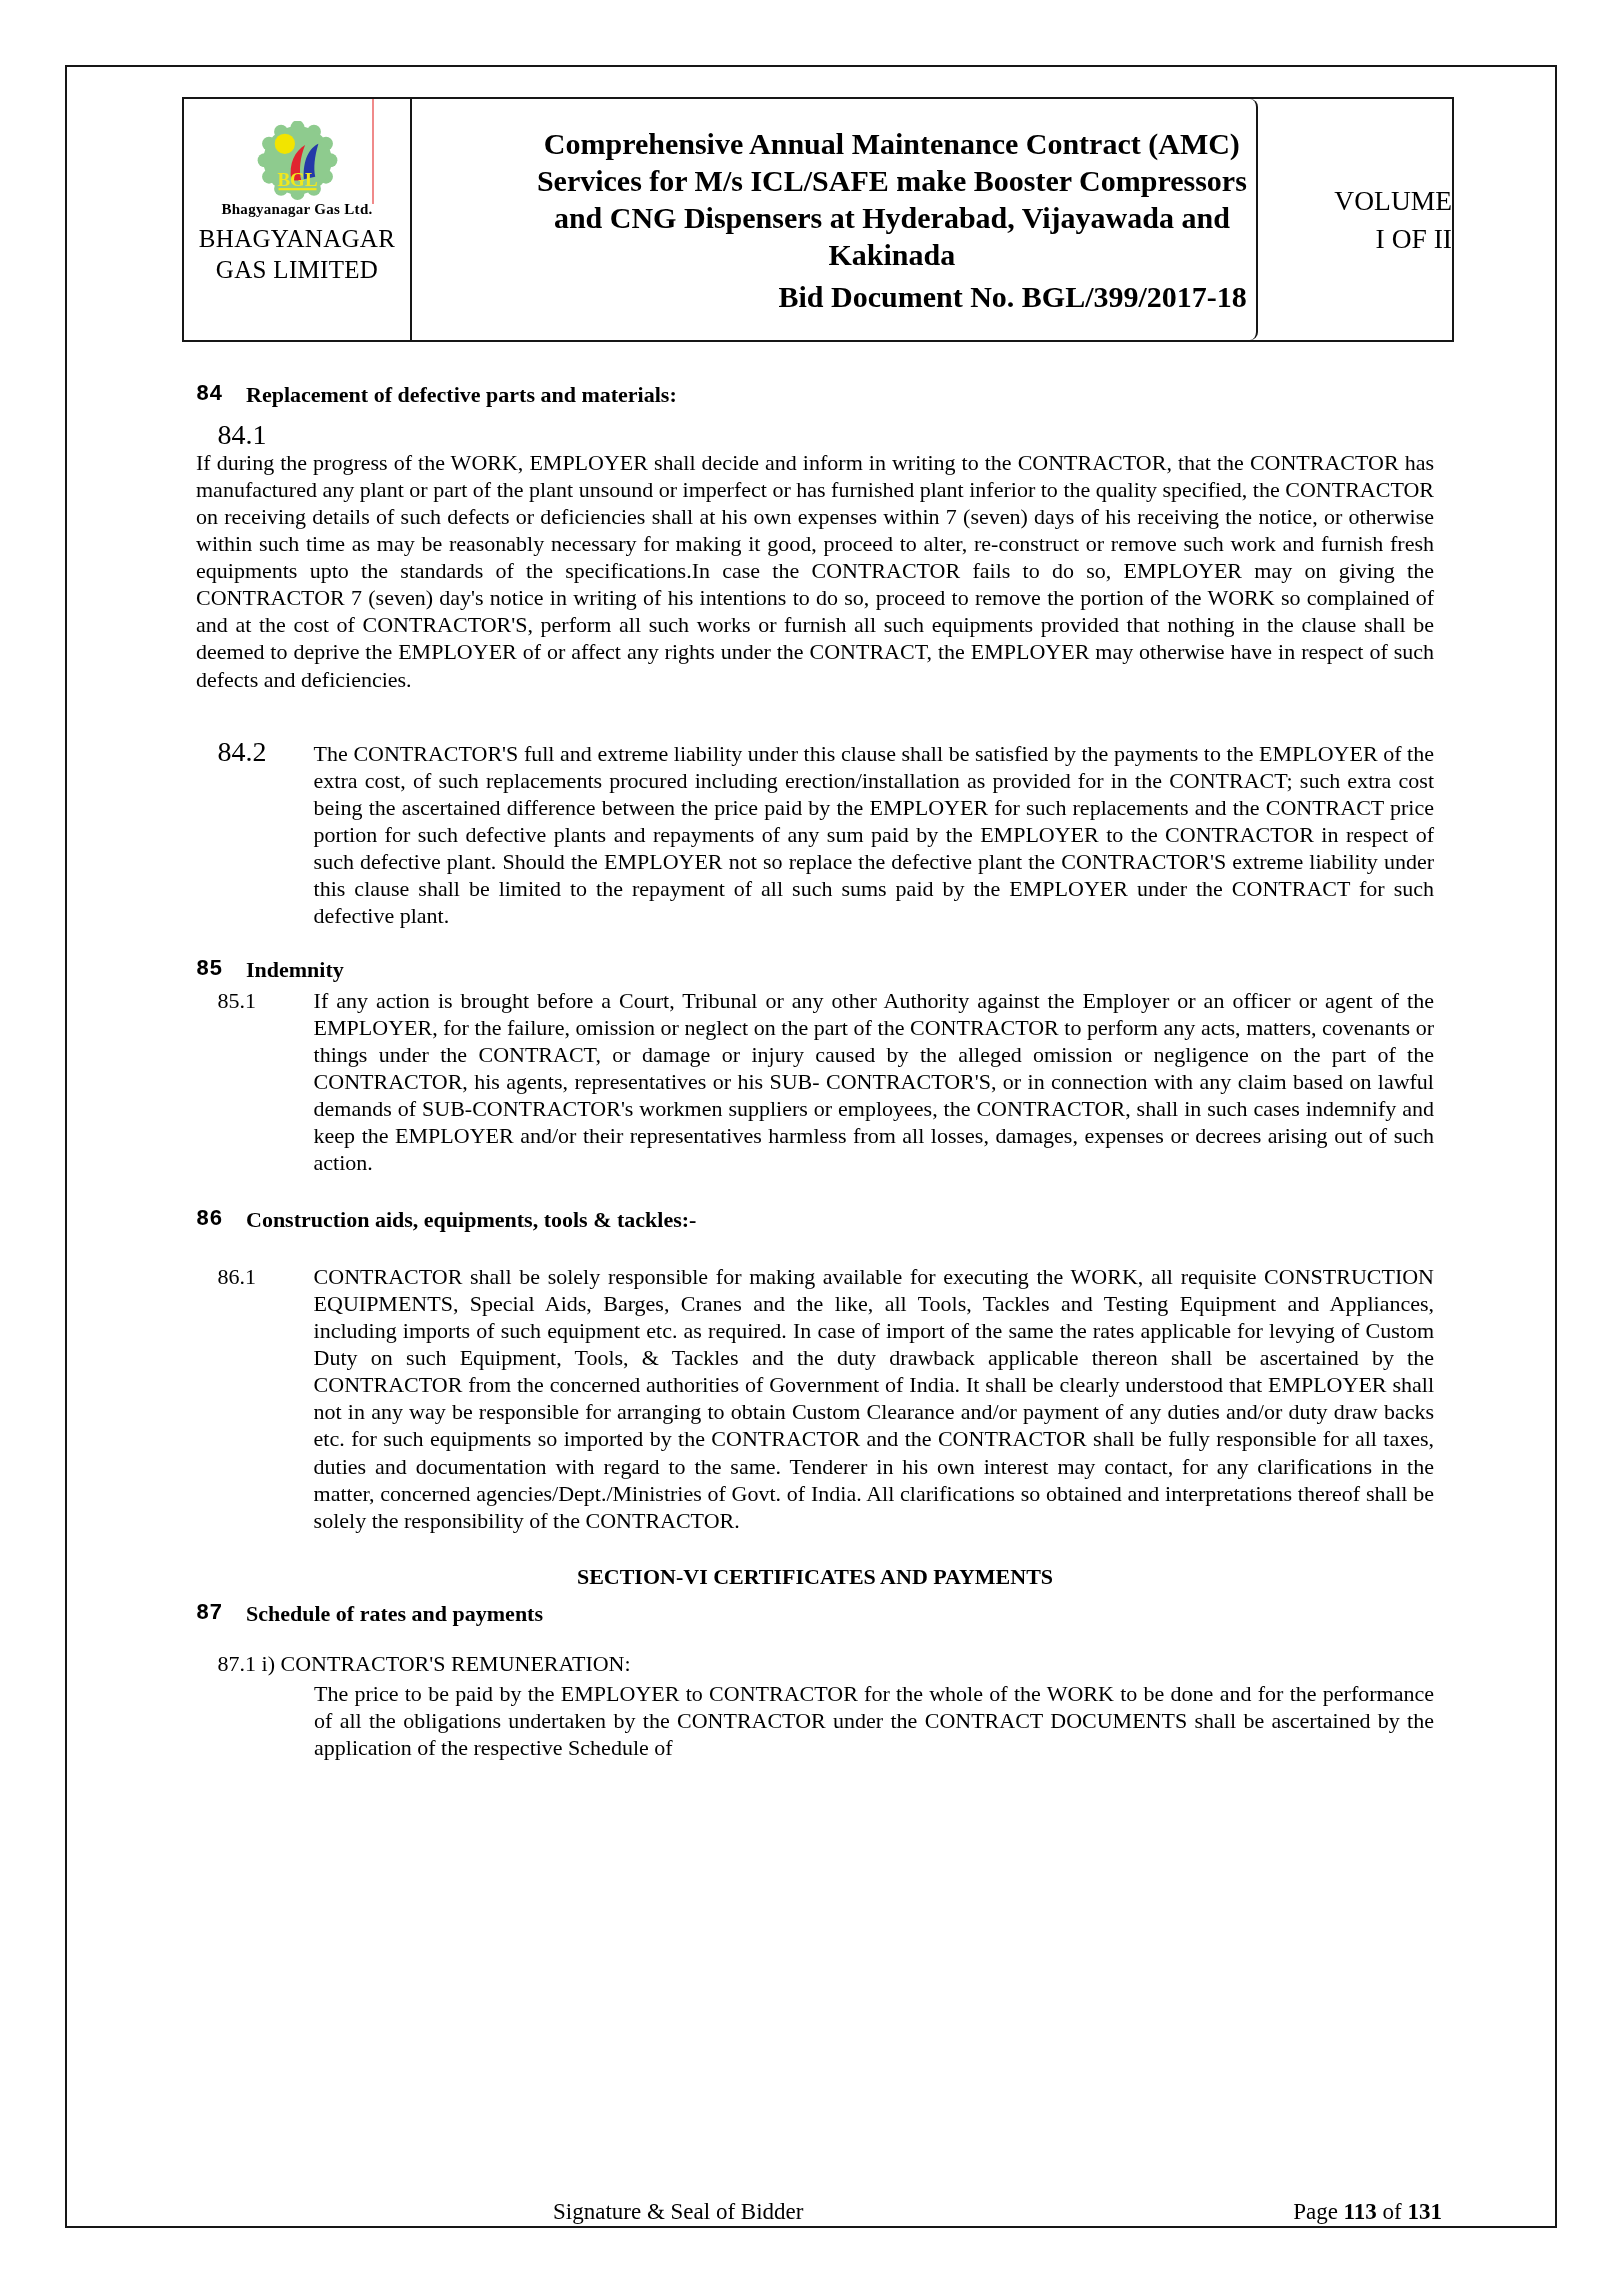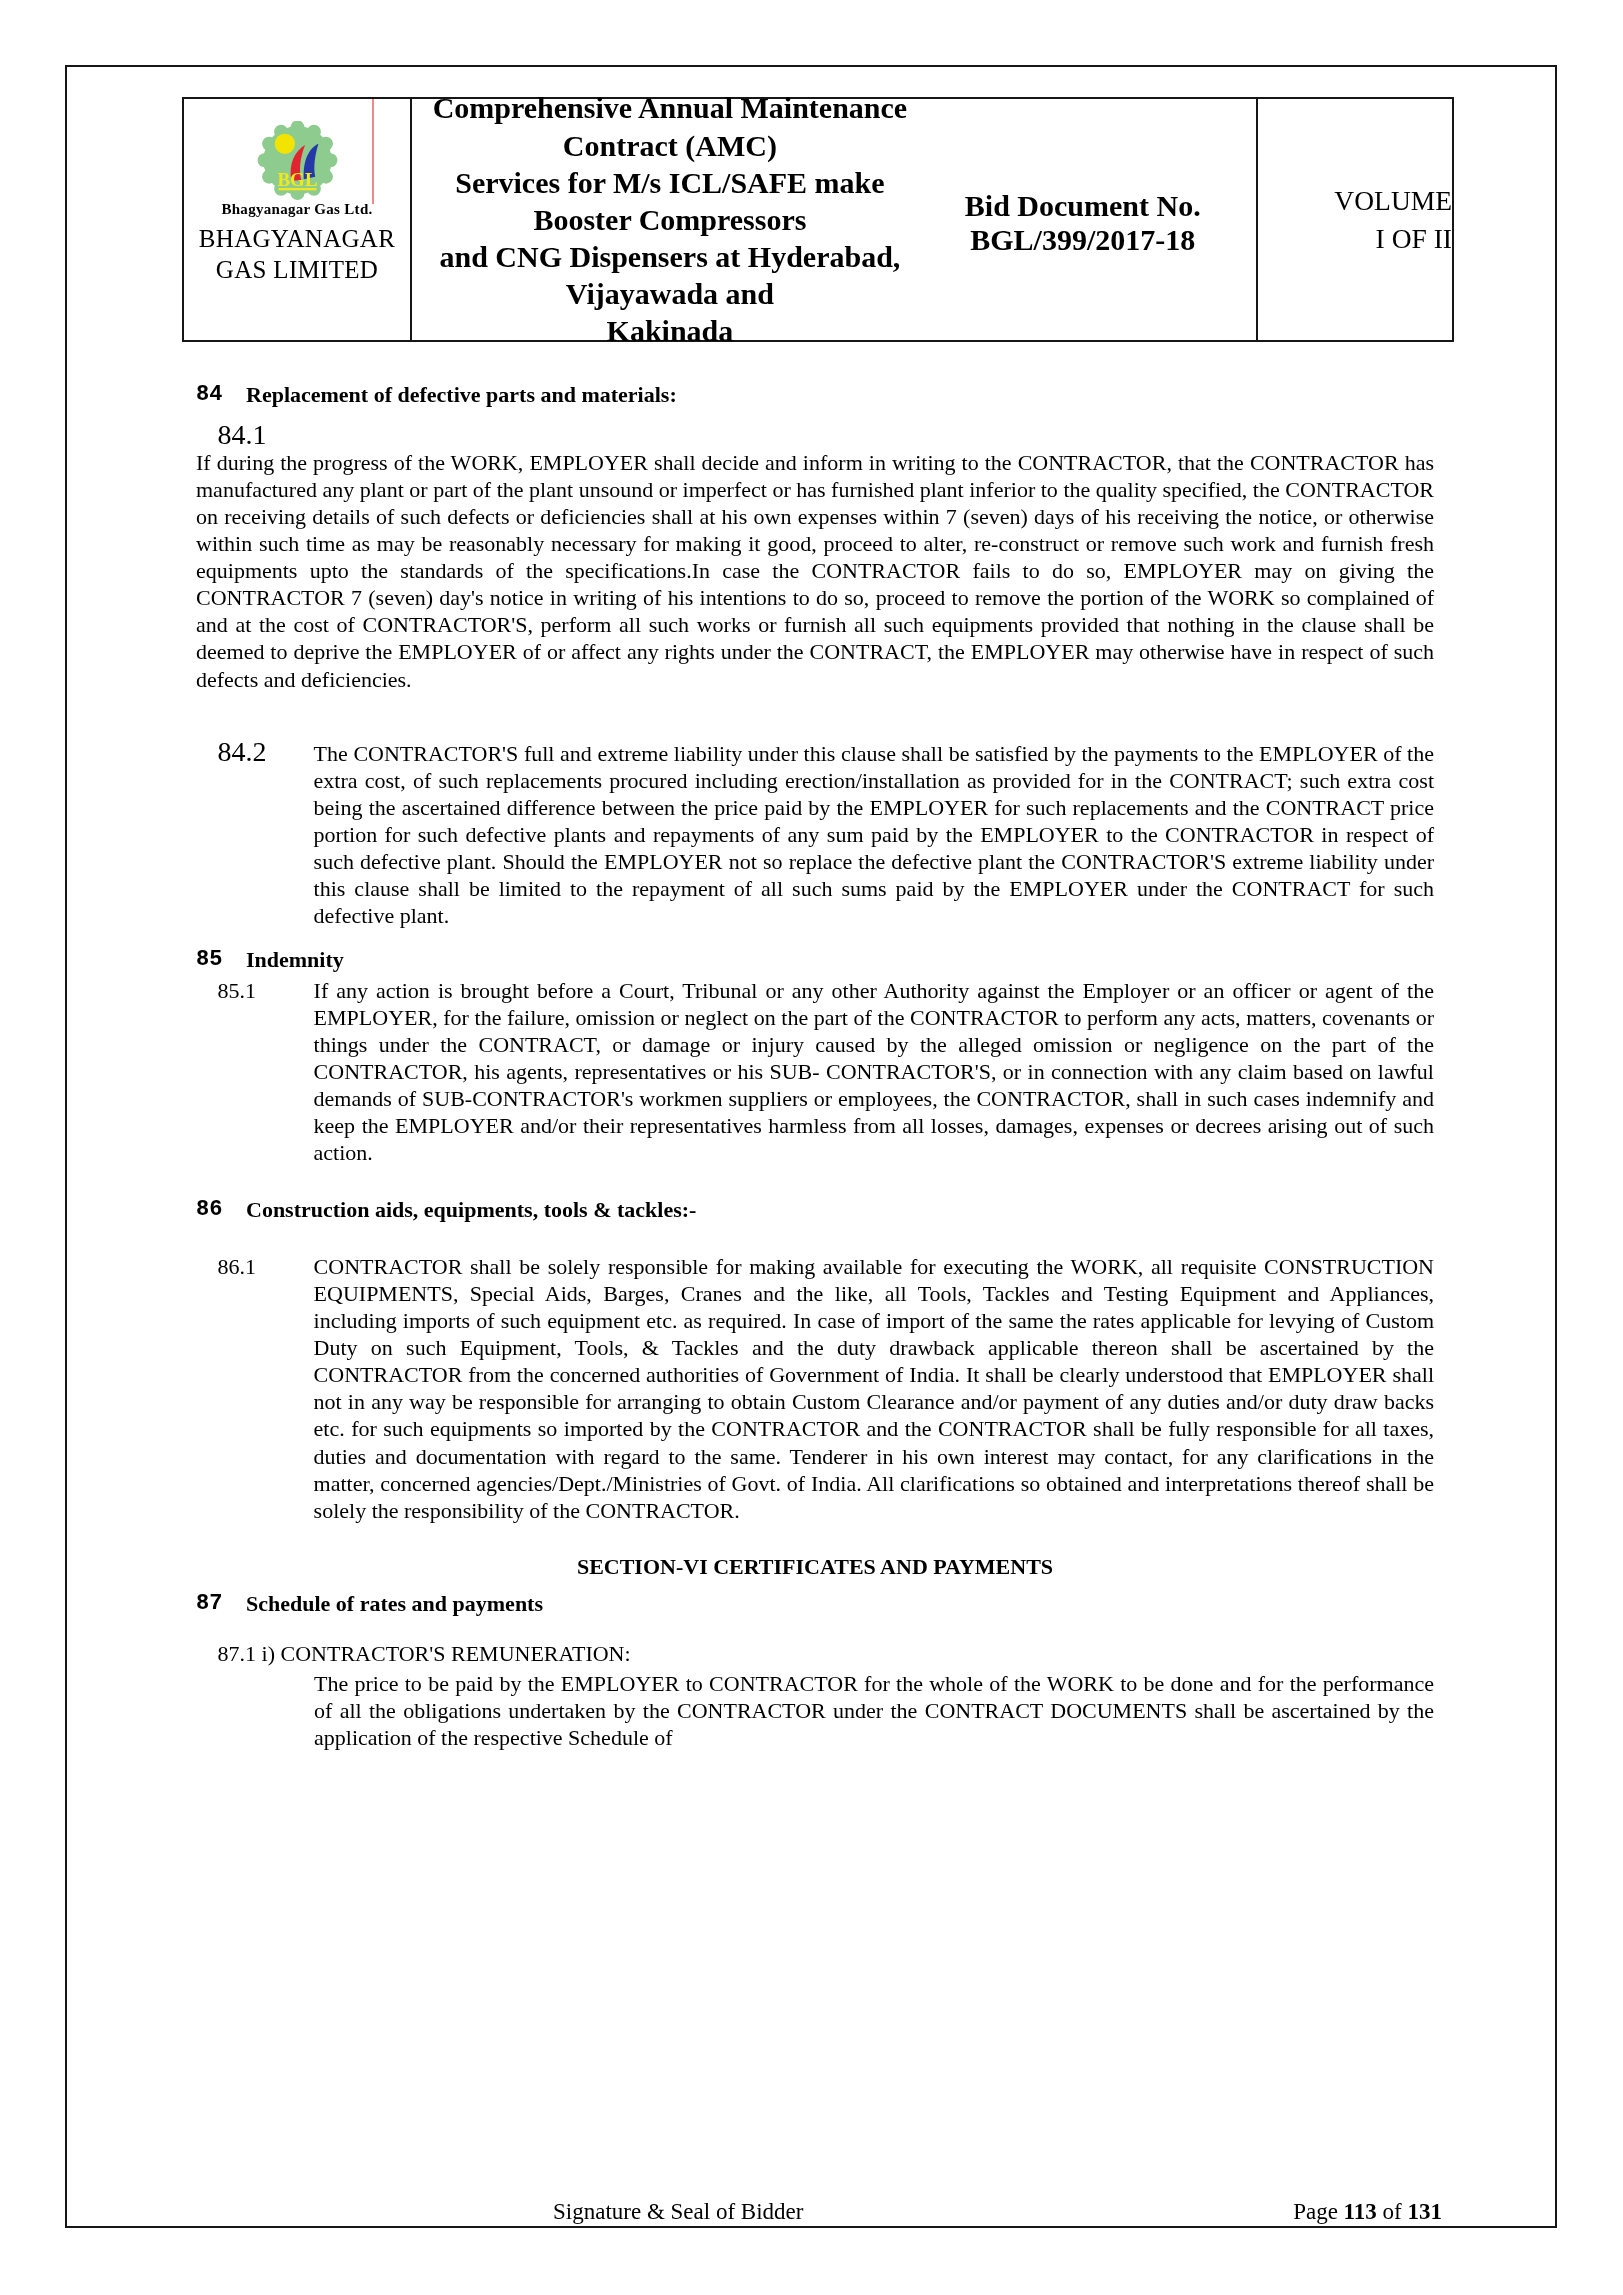--- a/index.html
+++ b/index.html
@@ -43,23 +43,24 @@
     font-size:15px;font-weight:bold;letter-spacing:0.3px;
     margin-top:-1.3px;
   }
   .company-name{
     margin-top:6.5px;
     font-size:25px;line-height:1.22;text-align:center;letter-spacing:0.3px;
   }
   .cell-mid{
     flex:1;
     border-right:2px solid #161616;
-    display:flex;flex-direction:row;justify-content:center;align-items:center;
+    display:flex;flex-direction:column;justify-content:center;align-items:flex-end;
     text-align:center;
     padding:3.9px 9.2px;
+    border-radius:8px;
   }
   .doc-title{font-weight:bold;font-size:30px;line-height:1.24;}
   .bid-no{font-weight:bold;font-size:30px;margin-top:6.5px;}
   .cell-right{
     width:194px;
     display:flex;flex-direction:column;justify-content:center;align-items:flex-end;
     font-size:27.5px;line-height:1.35;text-align:center;
   }
   
   .body-col{
@@ -155,21 +156,21 @@
     <div class="clause mt-sm">
       <div class="clause-num big">84.1</div>
       <div class="clause-text">If during the progress of the WORK, EMPLOYER shall decide and inform in writing to the CONTRACTOR, that the CONTRACTOR has manufactured any plant or part of the plant unsound or imperfect or has furnished plant inferior to the quality specified, the CONTRACTOR on receiving details of such defects or deficiencies shall at his own expenses within 7 (seven) days of his receiving the notice, or otherwise within such time as may be reasonably necessary for making it good, proceed to alter, re-construct or remove such work and furnish fresh equipments upto the standards of the specifications.In case the CONTRACTOR fails to do so, EMPLOYER may on giving the CONTRACTOR 7 (seven) day's notice in writing of his intentions to do so, proceed to remove the portion of the WORK so complained of and at the cost of CONTRACTOR'S, perform all such works or furnish all such equipments provided that nothing in the clause shall be deemed to deprive the EMPLOYER of or affect any rights under the CONTRACT, the EMPLOYER may otherwise have in respect of such defects and deficiencies.</div>
     </div>
 
     <div class="clause mt-lg">
       <div class="clause-num big">84.2</div>
       <div class="clause-text">The CONTRACTOR'S full and extreme liability under this clause shall be satisfied by the payments to the EMPLOYER of the extra cost, of such replacements procured including erection/installation as provided for in the CONTRACT; such extra cost being the ascertained difference between the price paid by the EMPLOYER for such replacements and the CONTRACT price portion for such defective plants and repayments of any sum paid by the EMPLOYER to the CONTRACTOR in respect of such defective plant. Should the EMPLOYER not so replace the defective plant the CONTRACTOR'S extreme liability under this clause shall be limited to the repayment of all such sums paid by the EMPLOYER under the CONTRACT for such defective plant.</div>
     </div>
 
-    <div class="h-row" style="margin-top:17px;justify-content:flex-end;">
+    <div class="h-row" style="margin-top:27px;justify-content:flex-end;">
       <div class="h-num">85</div>
       <div class="h-text">Indemnity</div>
     </div>
 
     <div class="clause" style="margin-top:3.9px;">
       <div class="clause-num">85.1</div>
       <div class="clause-text">If any action is brought before a Court, Tribunal or any other Authority against the Employer or an officer or agent of the EMPLOYER, for the failure, omission or neglect on the part of the CONTRACTOR to perform any acts, matters, covenants or things under the CONTRACT, or damage or injury caused by the alleged omission or negligence on the part of the CONTRACTOR, his agents, representatives or his SUB- CONTRACTOR'S, or in connection with any claim based on lawful demands of SUB-CONTRACTOR's workmen suppliers or employees, the CONTRACTOR, shall in such cases indemnify and keep the EMPLOYER and/or their representatives harmless from all losses, damages, expenses or decrees arising out of such action.</div>
     </div>
 
     <div class="h-row mt-md">

